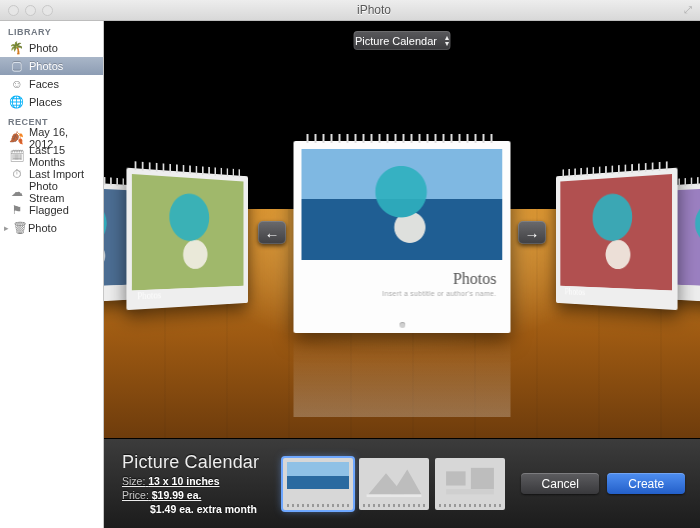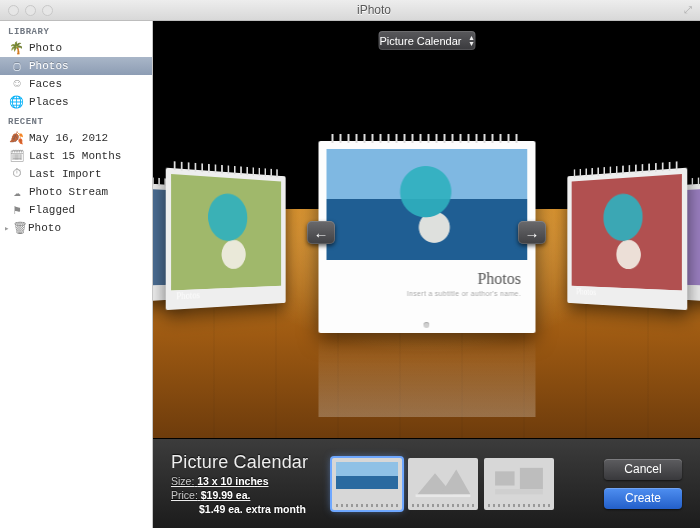--- a/index.html
+++ b/index.html
@@ -9,21 +9,21 @@
   
   .titlebar { height: 21px; background: linear-gradient(#ededed,#d8d8d8); border-bottom:1px solid #bdbdbd; display:flex; align-items:center; padding:0 8px; color:#555; position:relative; }
   .traffic { display:flex; gap:6px; }
   .tl { width:11px; height:11px; border-radius:50%; background:#e6e6e6; border:1px solid #c8c8c8; }
   .apptitle { position:absolute; left:0; right:0; text-align:center; color:#585858; font-size:12px; text-shadow:0 1px 0 #fff;margin-left:48px; }
   .titlebar .corner { margin-left:auto; color:#a9a9a9; font-size:10px; }
 
   .main { display:flex; height: calc(528px - 21px); }
 
   
-  .sidebar { width:153px; background:#fff; border-right:1px solid #c7c7c7; overflow:hidden;font-family:Liberation Mono, monospace; }
+  .sidebar { width:104px; background:#fff; border-right:1px solid #c7c7c7; overflow:hidden; }
   .sb-header { font-size:9px; letter-spacing:0.5px; font-weight:bold; color:#727983; padding:6px 8px 2px; text-transform:uppercase; }
   .sb-item { display:flex; align-items:center; gap:5px; padding:2px 10px 2px 10px; height:18px; color:#2d2d2d; }
   .sb-item.selected { background:linear-gradient(#a9b6c8,#8d9db4); color:#fff; text-shadow:0 -1px 0 rgba(0,0,0,0.25); }
   .sb-icon { width:14px; height:14px; flex:none; display:flex; align-items:center; justify-content:center; font-size:12px; color:#888; }
   .sb-item.selected .sb-icon { color:#e9eff6; }
   .sb-trash { display:flex; align-items:center; gap:1px; padding:2px 4px; height:18px; color:#2d2d2d; }
   .sb-trash .disclosure { width:8px; color:#9a9a9a; font-size:9px; }
 
   
   .content { position:relative; flex:1; background:#000; }
@@ -81,21 +81,21 @@
   .info .extra{ font-size:10.5px; color:#fff; font-weight:600; margin-top:2px; margin-left:28px;}
 
   .thumbs { display:flex; gap:6px; flex:1 1 auto; justify-content:flex-start; margin-left:8px;}
   .thumb { width:70px; height:52px; border-radius:2px; background:#d7d7d7; position:relative; overflow:hidden;}
   .thumb.sel{ box-shadow:0 0 0 2px #6ea7ff, 0 0 8px rgba(110,167,255,.7);}
   .thumb .sp{position:absolute; left:4px; right:4px; bottom:3px; height:3px; background:repeating-linear-gradient(90deg,#999 0 2px,transparent 2px 5px);}
   .thumb .ph{position:absolute; left:4px; top:4px; right:4px; height:27px; background:linear-gradient(#8fc1e6 0 50%, #2a6aa0 50% 100%);} 
   .thumb .sh{position:absolute; left:4px; right:4px; top:4px; bottom:8px;}
   .thumb .sh svg{width:100%;height:100%;}
 
-  .btns { display:flex; flex-direction:column; gap:8px; flex:0 0 auto;}
+  .btns { display:flex; gap:8px; flex:0 0 auto;}
   .btn { width:78px; height:21px; border-radius:4px; display:flex; align-items:center; justify-content:center; font-size:12px; box-shadow:0 1px 2px rgba(0,0,0,.6), inset 0 1px 0 rgba(255,255,255,.2);}
   .btn.cancel{ background:linear-gradient(#5d5d60,#39393c); color:#fff;}
   .btn.create{ background:linear-gradient(#4f8ff1,#235fc9); color:#fff;}
 </style>
 </head>
 <body>
 
 <div class="titlebar">
   <div class="traffic">
     <div class="tl"></div>

